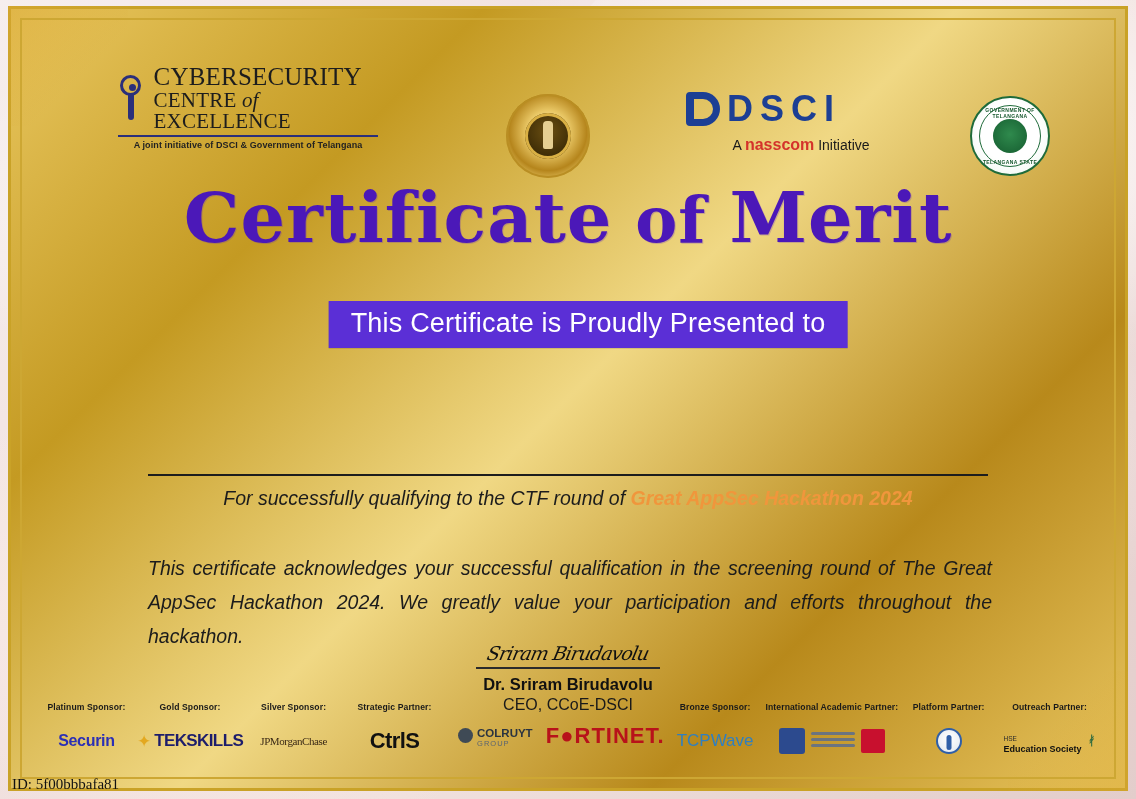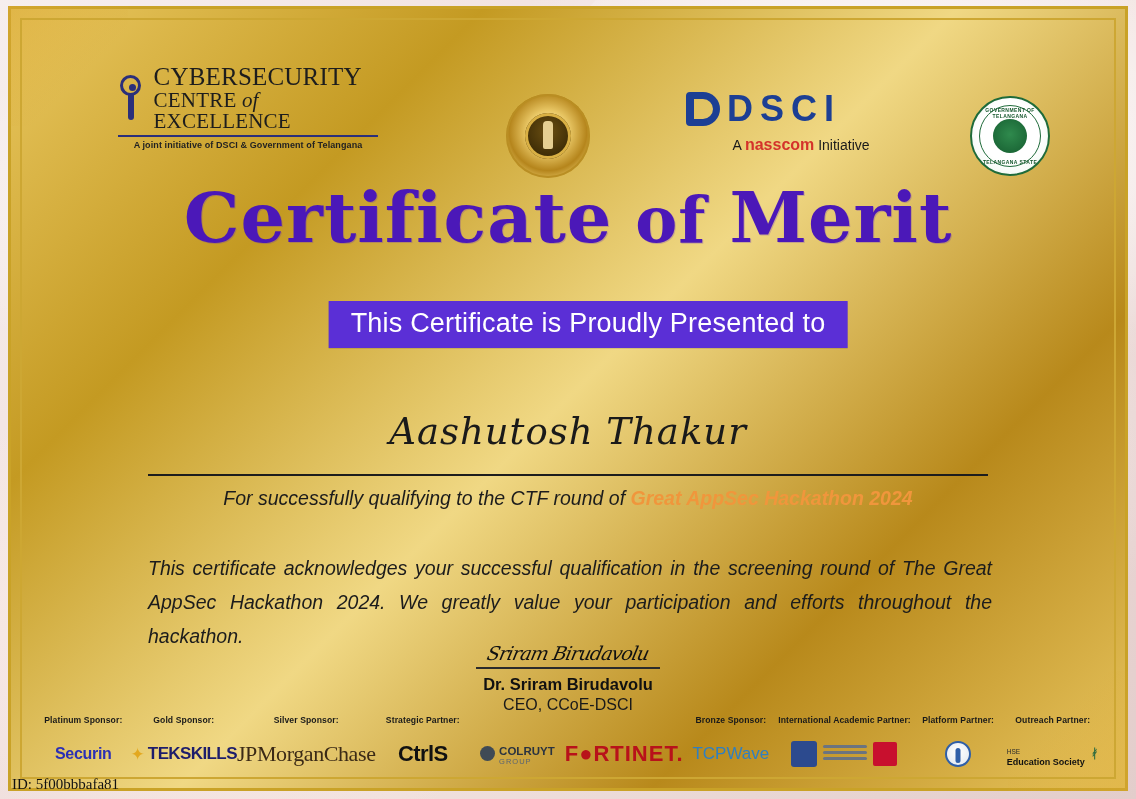--- a/index.html
+++ b/index.html
@@ -203,31 +203,31 @@
   .sign-rule { width: 184px; height: 1.5px; background: #2b2b2b; margin: 3px auto 6px auto; }
   .sign-name { font-size: 16.5px; font-weight: bold; color: #111; }
   .sign-role { font-size: 16px; color: #1a1a1a; margin-top: 2px; }
 
   
   .sponsor-strip {
     position: absolute; left: 2px; right: 2px; bottom: 2px; height: 86px;
   }
   .sponsor-grid {
     position: absolute; left: 8px; right: 8px; top: 0; bottom: 0;
-    display: flex; align-items: flex-end;
+    display: flex; align-items: center;
   }
   .sp-col { flex: 1 1 0; text-align: center; padding-top: 4px; }
   .sp-label { font-size: 8.6px; font-weight: bold; color: #1a1a1a; letter-spacing: .1px; white-space: nowrap; }
   .sp-logo { margin-top: 12px; height: 34px; display: flex; align-items: center; justify-content: center; }
 
   .lg-securin { font-size: 16px; font-weight: bold; color: #2b2fb5; letter-spacing: -.3px; }
   .lg-tekskills { display: flex; align-items: center; gap: 3px; }
   .lg-tekskills .star { color: #e3a81f; font-size: 17px; }
   .lg-tekskills .txt { font-size: 17px; font-weight: bold; color: #1d1d6b; letter-spacing: -.6px; }
-  .lg-jpmc { font-family: "Liberation Serif", serif; font-size: 22px; color: #3b2a16; letter-spacing: -.4px; }
+  .lg-jpmc { font-family: "Liberation Serif", serif; font-size: 11px; color: #3b2a16; letter-spacing: -.4px; }
   .lg-colruyt { display: flex; align-items: center; gap: 4px; }
   .lg-colruyt .glob { width: 15px; height: 15px; border-radius: 50%; background: #3f4a55; }
   .lg-colruyt .tt { text-align: left; line-height: 1.02; }
   .lg-colruyt .t1 { font-size: 11.5px; font-weight: bold; color: #2a3340; }
   .lg-colruyt .t2 { font-size: 7.5px; color: #5a6472; letter-spacing: 1px; }
   .lg-ctrls { font-size: 22px; font-weight: bold; color: #111; letter-spacing: -.6px; }
   .lg-fortinet { font-size: 22px; font-weight: bold; color: #b8121a; letter-spacing: 1px; }
   .lg-tcpwave { font-size: 17px; color: #2f7fc1; }
   .lg-acad { display: flex; align-items: center; gap: 6px; }
   .lg-acad .sq1 { width: 26px; height: 26px; background: #2c4a8e; border-radius: 3px; }
@@ -318,21 +318,20 @@
     </div>
 
     <div class="cert-title">
       <span class="big">Certificate</span>
       <span>of</span>
       <span class="big">Merit</span>
     </div>
 
     <div class="presented-band">This Certificate is Proudly Presented to</div>
 
-    <div class="recipient">Aashutosh Thakur</div>
     <div class="name-rule"></div>
 
     <div class="qualify-line">
       <span>For successfully qualifying to the CTF round of </span><span class="event">Great AppSec Hackathon 2024</span>
     </div>
 
     <div class="body-para">This certificate acknowledges your successful qualification in the screening round of The Great AppSec Hackathon 2024. We greatly value your participation and efforts throughout the hackathon.</div>
 
     <div class="sign-wrap">
       <div class="sign-script">Sriram Birudavolu</div>

